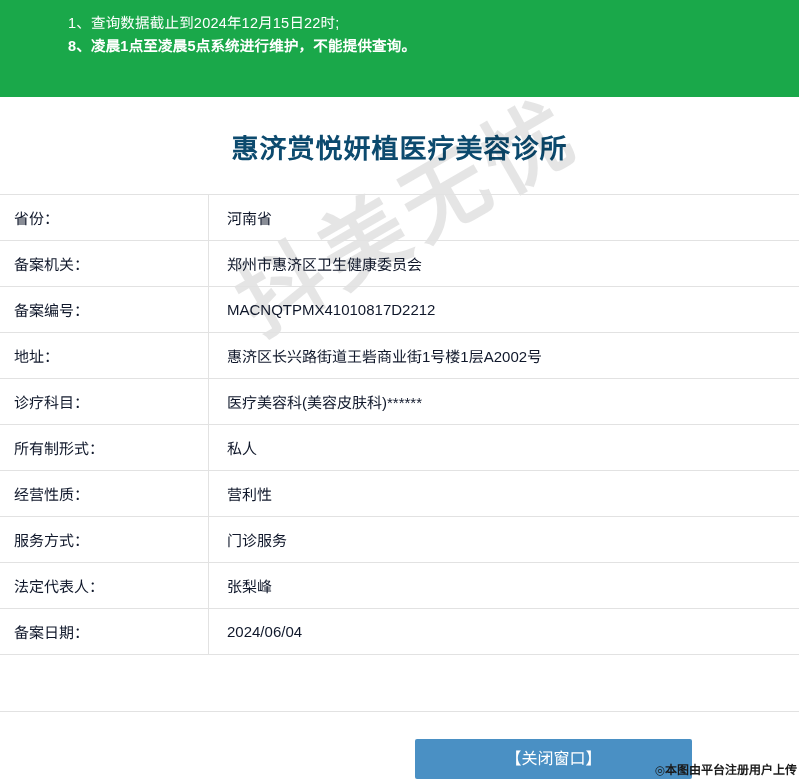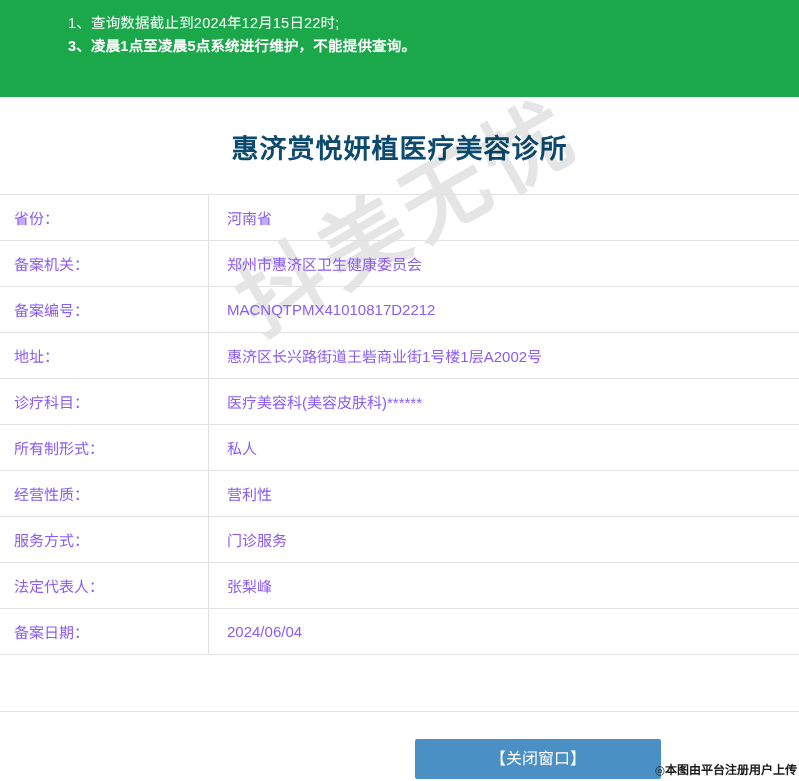--- a/index.html
+++ b/index.html
@@ -52,21 +52,21 @@
     table-layout: fixed;
     position: relative;
     z-index: 2;
   }
   .info-table tr {
     height: 46px;
   }
   .info-table td {
     border-bottom: 1px solid #e2e2e2;
     font-size: 15px;
-    color: #8b5cf6;
+    color: #0f172a;
     vertical-align: middle;
     background: transparent;
   }
   .info-table tr:first-child td {
     border-top: 1px solid #e2e2e2;
   }
   .label-cell {
     width: 193px;
     padding-left: 14px;
     border-right: 1px solid #e2e2e2;
@@ -108,21 +108,21 @@
     top: 20px;
     left: 0;
     width: 799px;
     height: 1px;
     background: #e2e2e2;
   }
   .close-button {
     position: absolute;
     left: 415px;
     top: 48px;
-    width: 246px;
+    width: 277px;
     height: 40px;
     background: #4a90c4;
     color: #ffffff;
     font-size: 16px;
     text-align: center;
     line-height: 40px;
     border: none;
     border-radius: 2px;
     cursor: pointer;
     font-family: "Liberation Sans", "DejaVu Sans", sans-serif;
@@ -136,21 +136,21 @@
     color: #1a1a1a;
     font-weight: bold;
     white-space: nowrap;
   }
 </style>
 </head>
 <body>
 
 <div class="notice-banner">
   <div class="notice-line">1、查询数据截止到2024年12月15日22时;</div>
-  <div class="notice-line bold-line">3、凌晨1点至凌晨5点系统进行维护，不能提供查询。</div>
+  <div class="notice-line bold-line">8、凌晨1点至凌晨5点系统进行维护，不能提供查询。</div>
 </div>
 
 <div class="clinic-title">惠济赏悦妍植医疗美容诊所</div>
 
 <div class="watermark">抖美无忧</div>
 
 <table class="info-table">
   <tbody>
     <tr>
       <td class="label-cell">省份：</td>

